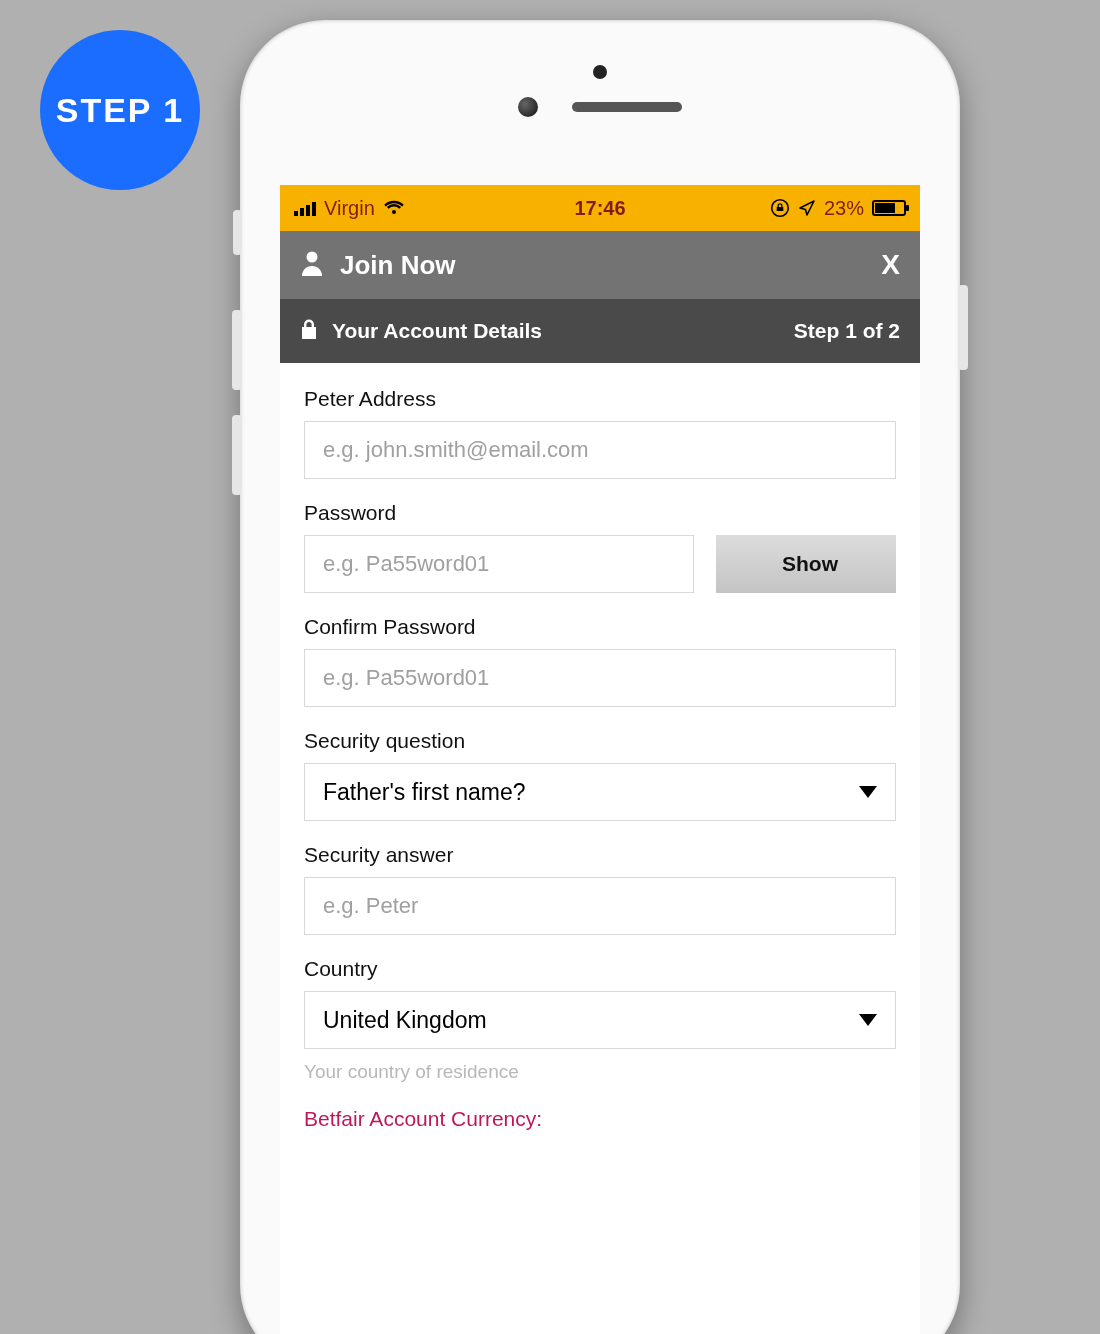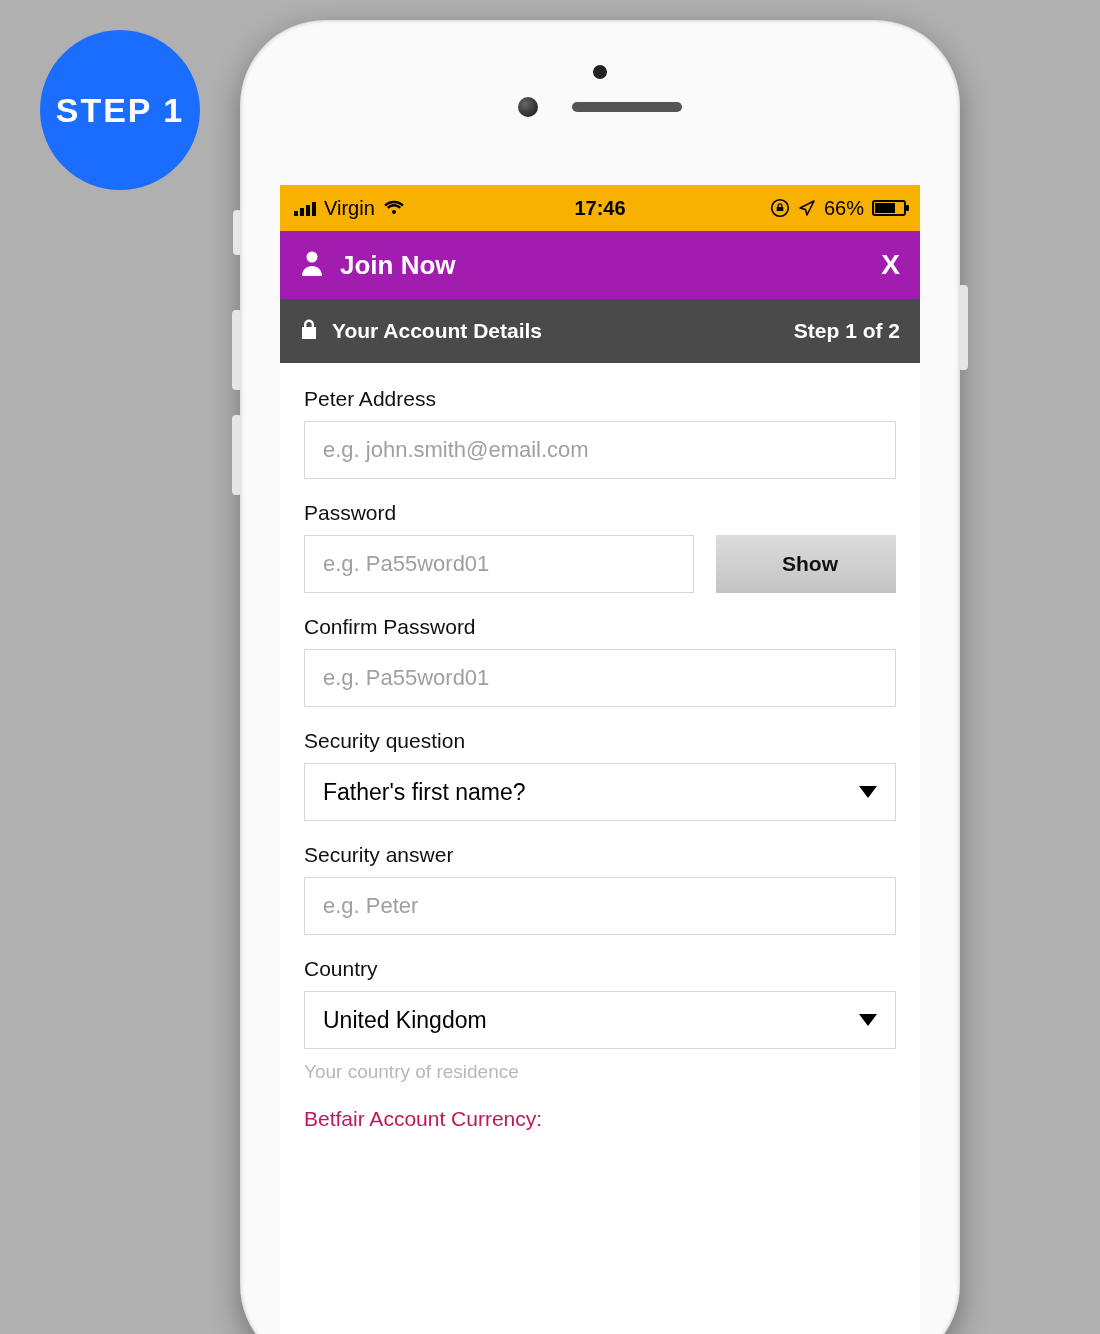--- a/index.html
+++ b/index.html
@@ -85,21 +85,21 @@
     }
     
     .status-bar {
       height: 46px;
       background: #f9b100;
       display: flex;
       align-items: center;
       padding: 0 14px;
       font-size: 20px;
       font-weight: 500;
-      color: #000000;
+      color: #7f1d1d;
     }
     .status-left { display: flex; align-items: center; gap: 8px; flex: 1; }
     .status-center { flex: 0 0 auto; font-weight: 700; }
     .status-right { flex: 1; display: flex; align-items: center; justify-content: flex-end; gap: 8px; }
     .sig-bars { display: flex; align-items: flex-end; gap: 2px; height: 16px; }
     .sig-bars span { width: 4px; background: #000; display: inline-block; }
     .sig-bars span:nth-child(1){height:5px;}
     .sig-bars span:nth-child(2){height:8px;}
     .sig-bars span:nth-child(3){height:11px;}
     .sig-bars span:nth-child(4){height:14px;}
@@ -107,21 +107,21 @@
     .batt {
       width: 34px; height: 16px; border: 2px solid #000; border-radius: 3px; position: relative;
     }
     .batt::after {
       content: ""; position: absolute; right: -5px; top: 3px; width: 3px; height: 6px; background: #000; border-radius: 1px;
     }
     .batt .fill { position: absolute; left: 1px; top: 1px; bottom: 1px; width: 66%; background: #000; }
     
     .app-header {
       height: 68px;
-      background: #a21caf;
+      background: #737373;
       color: #fff;
       display: flex;
       align-items: center;
       padding: 0 20px;
       justify-content: space-between;
     }
     .app-header-left { display: flex; align-items: center; gap: 16px; }
     .app-title { font-size: 26px; font-weight: 700; }
     .close-x { font-size: 28px; font-weight: 700; font-family: Arial, sans-serif; }
     .sub-header {
@@ -241,21 +241,21 @@
           <svg width="20" height="20" viewBox="0 0 20 20">
               <circle cx="10" cy="10" r="8.3" fill="none" stroke="#000" stroke-width="1.6"></circle>
               <path d="M7.5 9V7.8a2.5 2.5 0 015 0V9h.8v4H6.7V9h.8zm1.3 0h2.4V7.8a1.2 1.2 0 10-2.4 0V9z" fill="#000"></path>
             </svg>
         </span>
         <span class="loc-ic">
           <svg width="18" height="18" viewBox="0 0 18 18">
               <path d="M2 9l14-7-7 14-1.5-5.5L2 9z" fill="none" stroke="#000" stroke-width="1.6" stroke-linejoin="round"></path>
             </svg>
         </span>
-        <span>66%</span>
+        <span>23%</span>
         <span class="batt">
             <span class="fill"></span>
           </span>
       </div>
     </div>
 
     <div class="app-header">
       <div class="app-header-left">
         <span>
           <svg width="24" height="28" viewBox="0 0 24 28">

